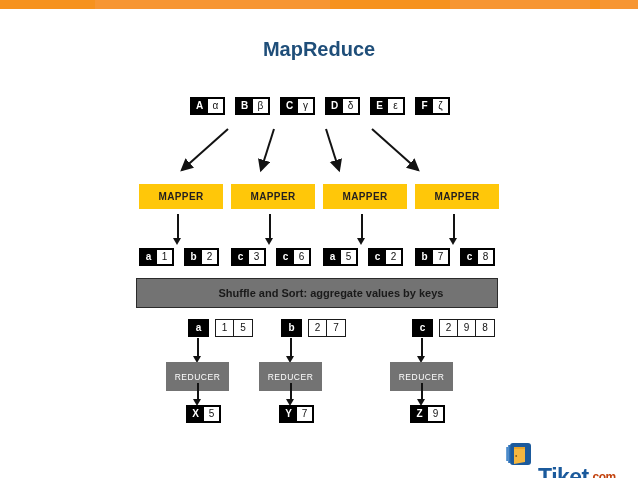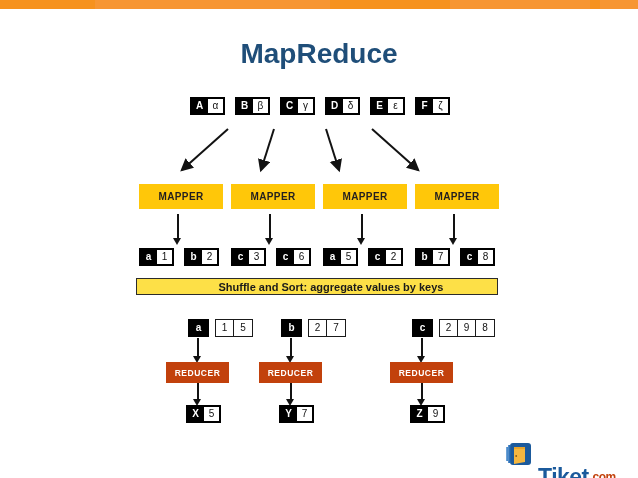--- a/index.html
+++ b/index.html
@@ -32,21 +32,21 @@
     top: 0; height: 9px;
     background: #F79633;
   }
 
   
   .title {
     position: absolute;
     left: 0; top: 38px;
     width: 638px;
     text-align: center;
-    font-size: 28px;
+    font-size: 20px;
     font-weight: bold;
     color: #1F4E79;
     letter-spacing: 0px;
     font-family: "Liberation Sans", sans-serif;
   }
 
   
   .pair {
     position: absolute;
     display: flex;
@@ -90,37 +90,37 @@
     font-weight: bold;
     letter-spacing: 0.4px;
     display: flex;
     align-items: center;
     justify-content: center;
   }
 
   
   .reducer {
     position: absolute;
-    height: 21px;
-    background: #c2410c;
+    height: 29px;
+    background: #737373;
     color: #ffffff;
     font-size: 8.5px;
-    font-weight: bold;
+    font-weight: normal;
     letter-spacing: 0.5px;
     display: flex;
     align-items: center;
     justify-content: center;
   }
 
   
   .shuffle {
     position: absolute;
     left: 136px; top: 278px;
-    width: 362px; height: 17px;
-    background: #fde047;
+    width: 362px; height: 30px;
+    background: #737373;
     border: 1.3px solid #2b2b2b;
     display: flex;
     align-items: center;
     justify-content: center;
     font-size: 11px;
     font-weight: bold;
     color: #1a1a1a;
     padding-left: 28px;
   }
 

